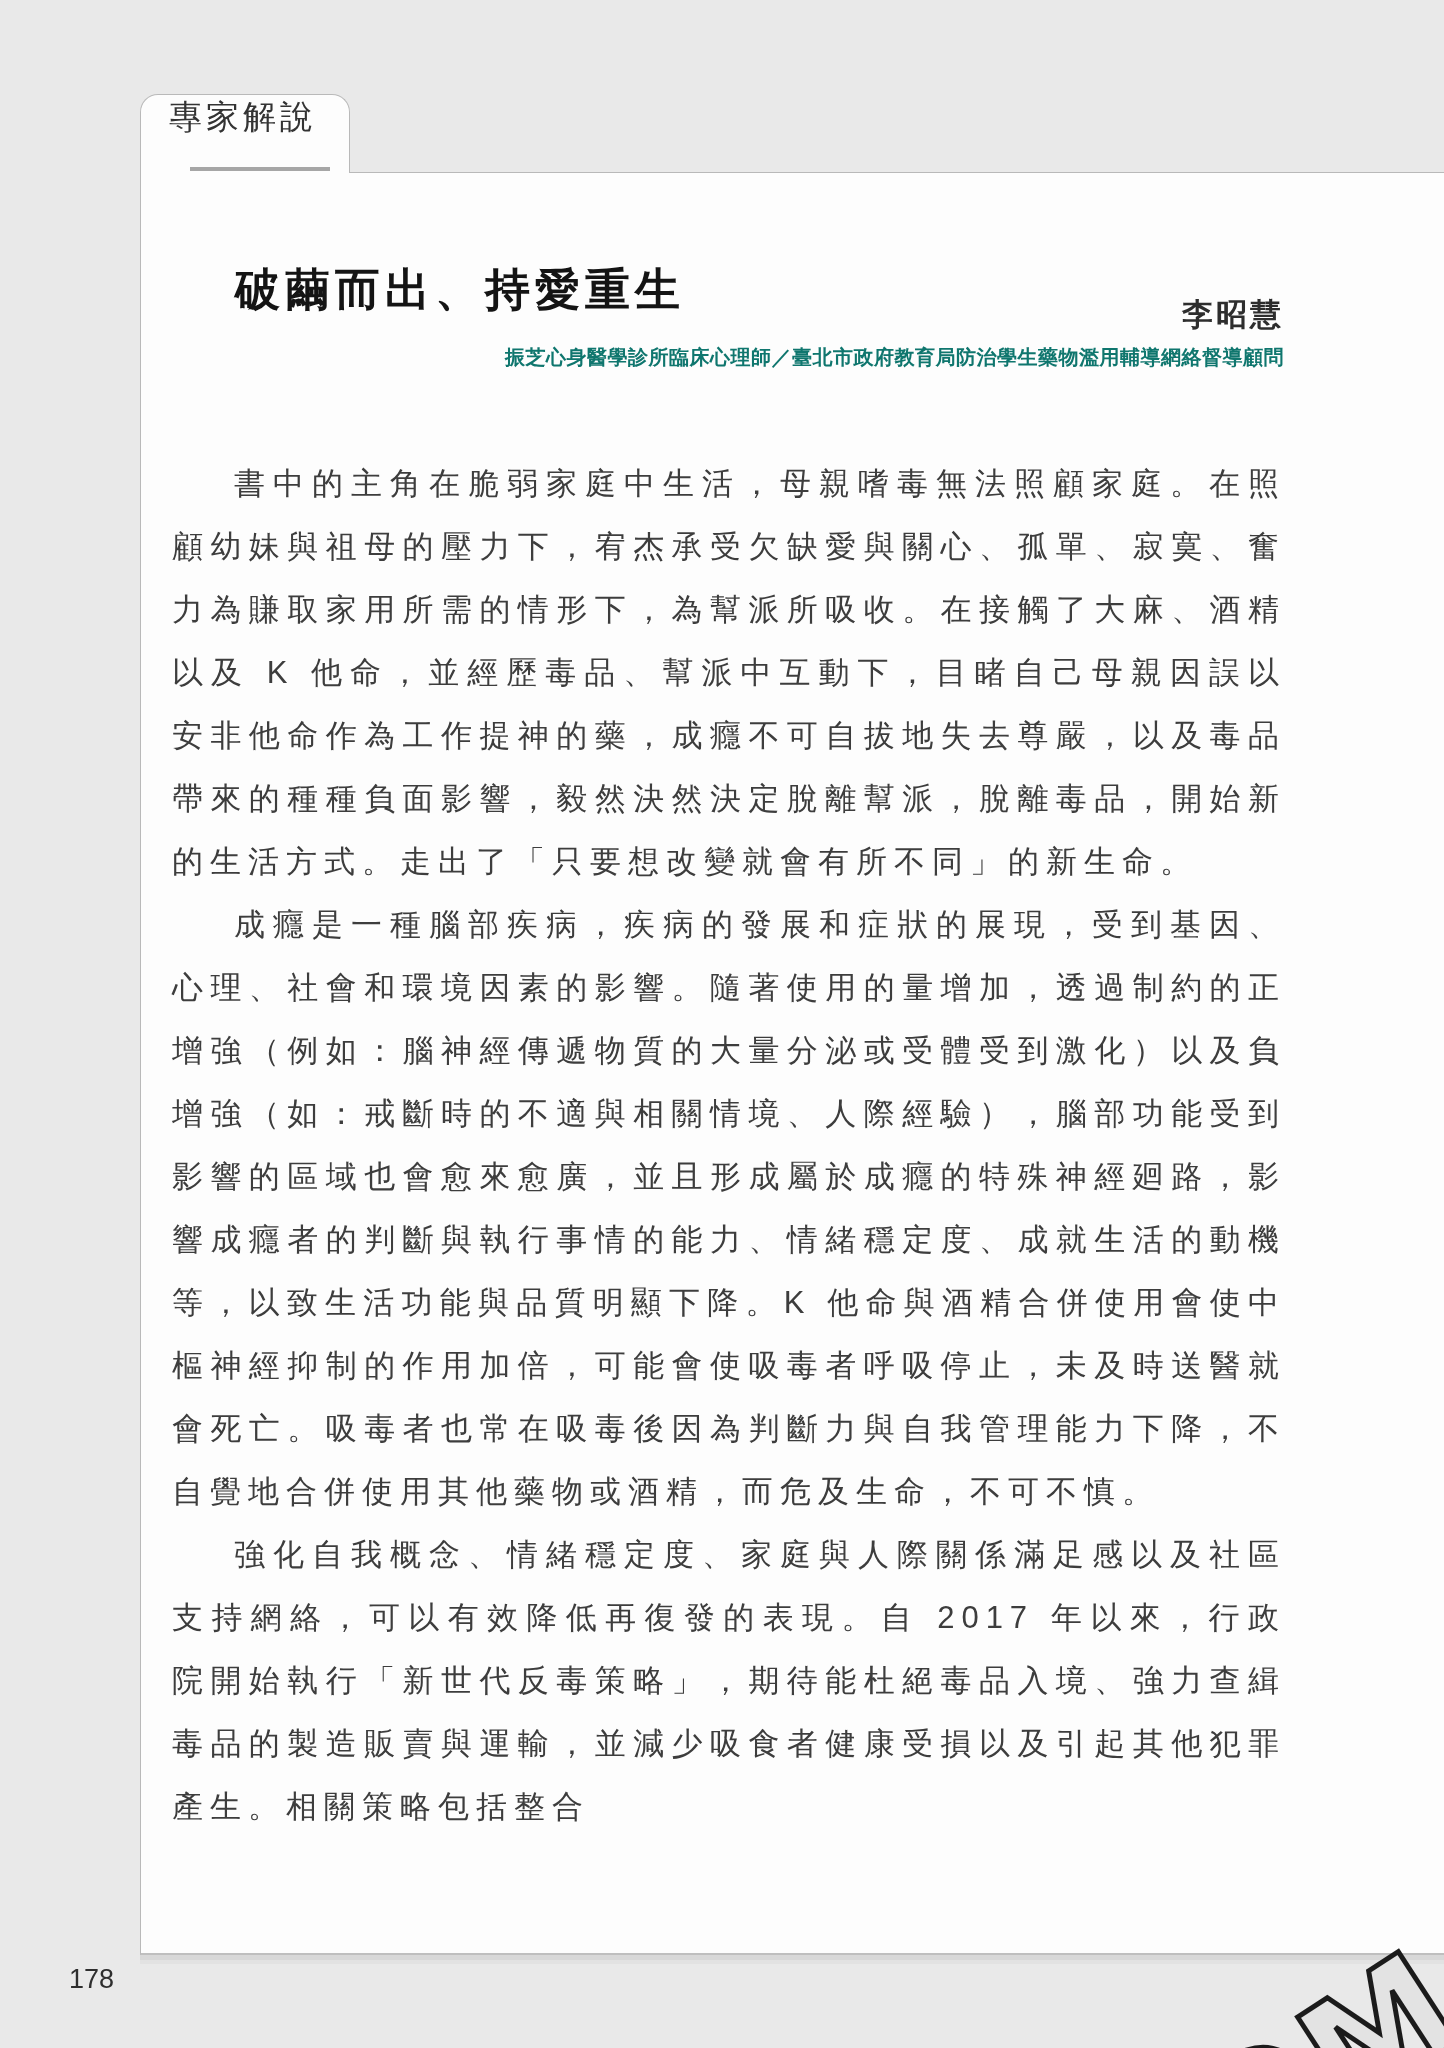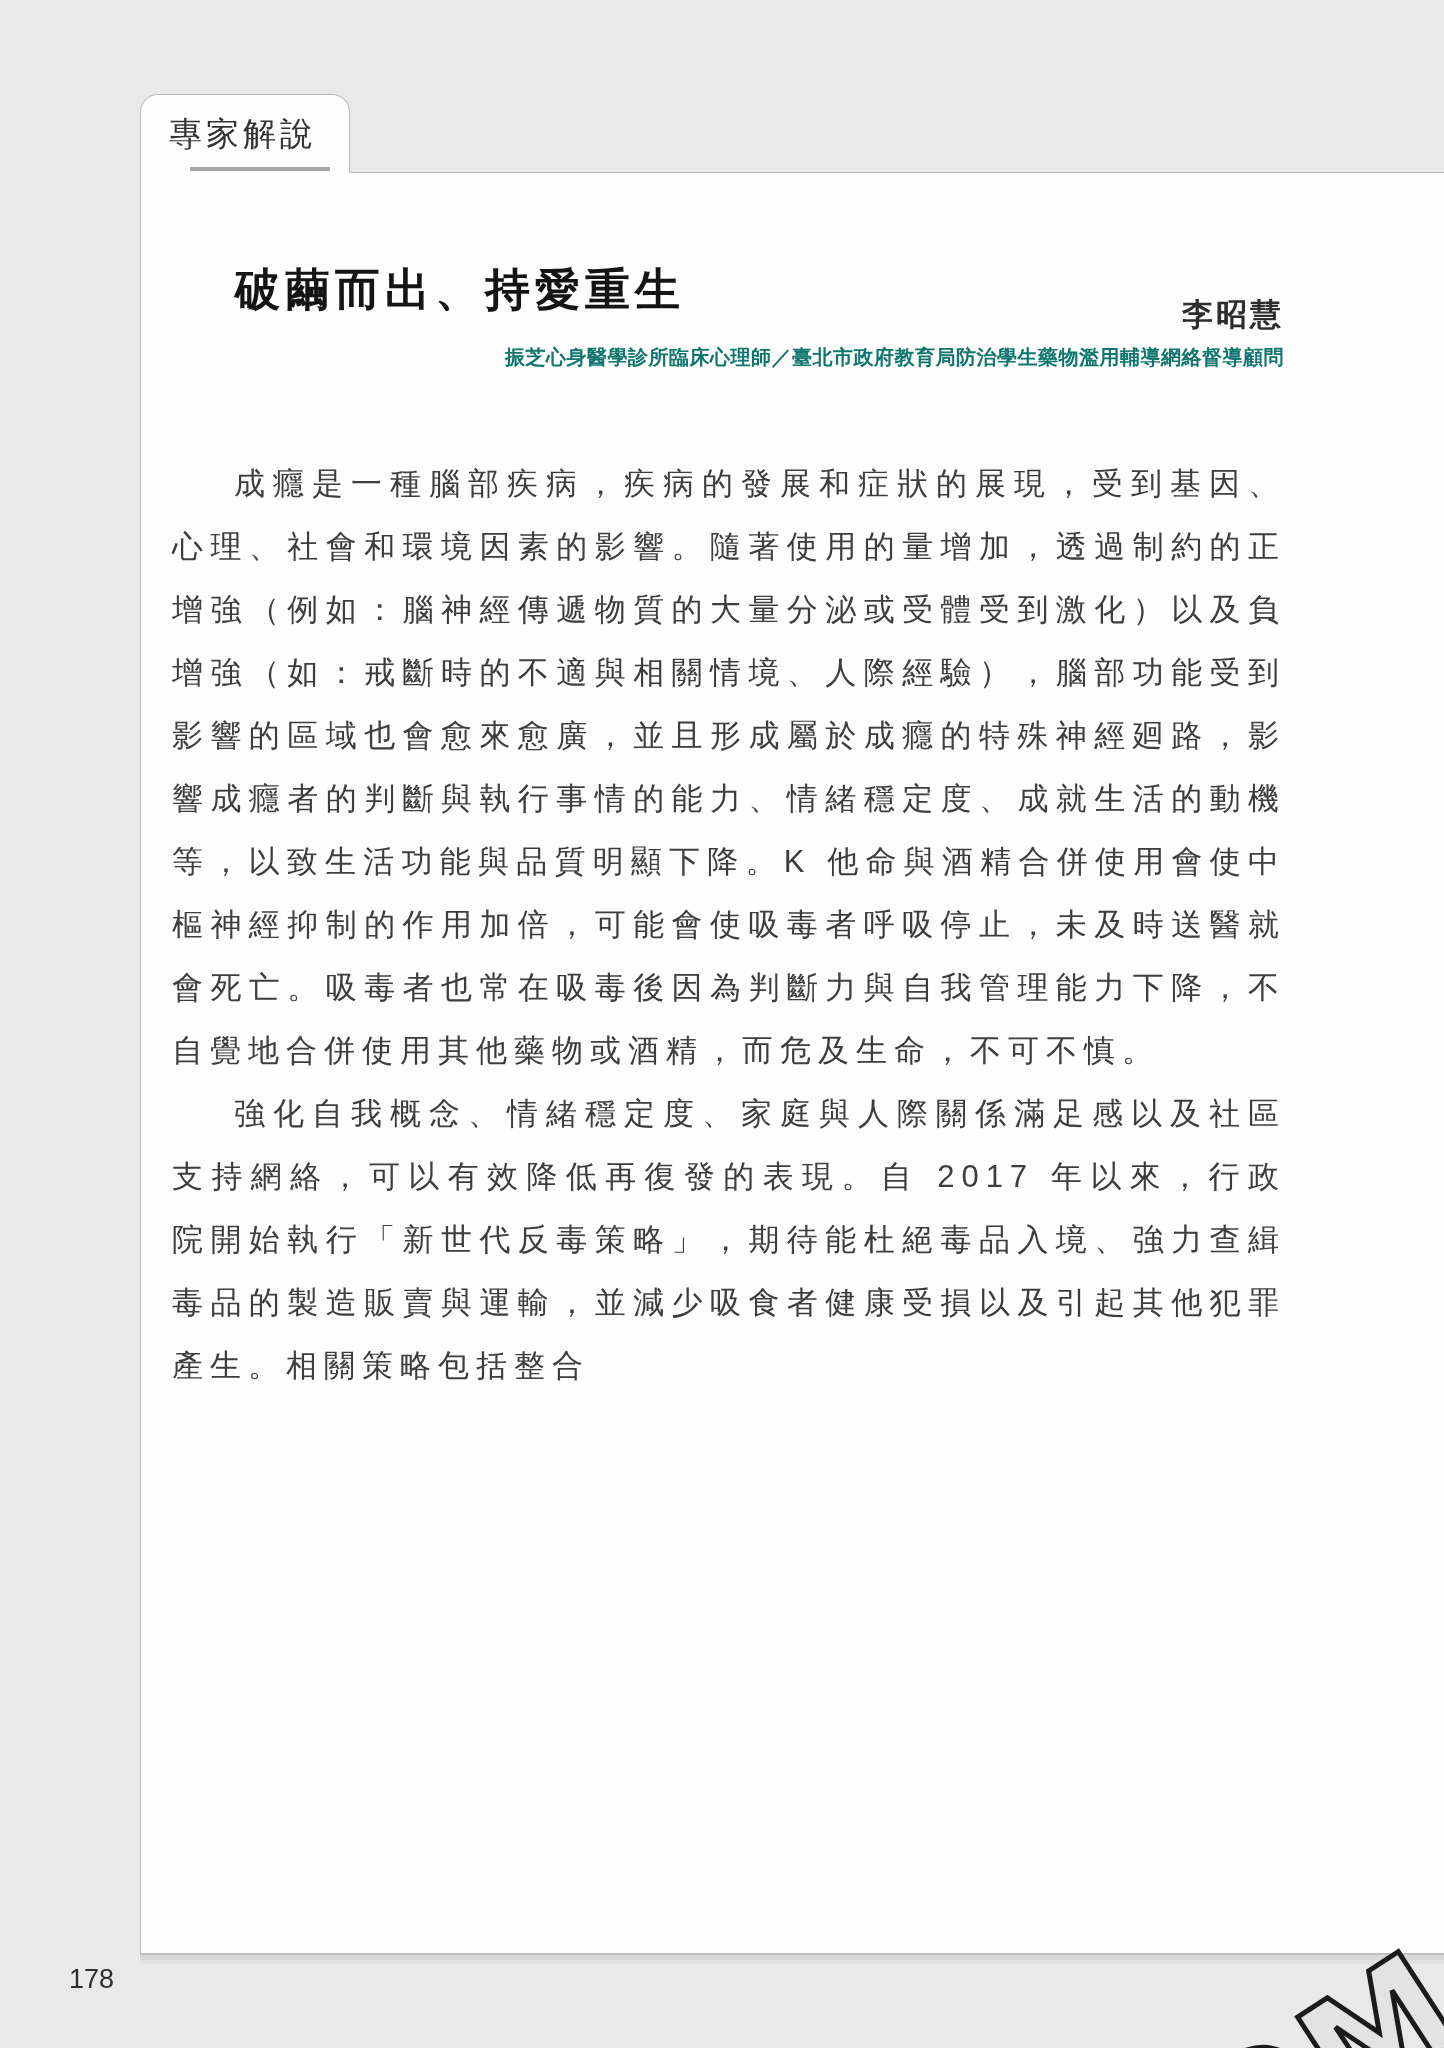--- a/index.html
+++ b/index.html
@@ -23,21 +23,21 @@
   }
   .section-tab{
     position:absolute;
     left:140px;top:94px;
     width:210px;height:79px;
     background:#fdfdfd;
     border:1px solid #b9b9b9;
     border-bottom:none;
     border-radius:18px 18px 0 0;
     z-index:2;
-    display:flex;align-items:center;
+    display:flex;
     padding-left:28px;
     box-sizing:border-box;
   }
   .section-tab .tab-label{
     font-size:33px;
     color:#333;
     letter-spacing:4px;
   }
   .tab-underline{
     position:absolute;
@@ -126,19 +126,20 @@
 <div class="tab-underline"></div>
 
 <h1 class="article-title">破繭而出、持愛重生</h1>
 
 <div class="author-block">
   <div class="author-name">李昭慧</div>
   <div class="author-affiliation">振芝心身醫學診所臨床心理師／臺北市政府教育局防治學生藥物濫用輔導網絡督導顧問</div>
 </div>
 
 <div class="article-body">
+    <p>書中的主角在脆弱家庭中生活，母親嗜毒無法照顧家庭。在照顧幼妹與祖母的壓力下，宥杰承受欠缺愛與關心、孤單、寂寞、奮力為賺取家用所需的情形下，為幫派所吸收。在接觸了大麻、酒精以及 K 他命，並經歷毒品、幫派中互動下，目睹自己母親因誤以安非他命作為工作提神的藥，成癮不可自拔地失去尊嚴，以及毒品帶來的種種負面影響，毅然決然決定脫離幫派，脫離毒品，開始新的生活方式。走出了「只要想改變就會有所不同」的新生命。</p>
     <p>成癮是一種腦部疾病，疾病的發展和症狀的展現，受到基因、心理、社會和環境因素的影響。隨著使用的量增加，透過制約的正增強（例如：腦神經傳遞物質的大量分泌或受體受到激化）以及負增強（如：戒斷時的不適與相關情境、人際經驗），腦部功能受到影響的區域也會愈來愈廣，並且形成屬於成癮的特殊神經廻路，影響成癮者的判斷與執行事情的能力、情緒穩定度、成就生活的動機等，以致生活功能與品質明顯下降。K 他命與酒精合併使用會使中樞神經抑制的作用加倍，可能會使吸毒者呼吸停止，未及時送醫就會死亡。吸毒者也常在吸毒後因為判斷力與自我管理能力下降，不自覺地合併使用其他藥物或酒精，而危及生命，不可不慎。</p>
     <p>強化自我概念、情緒穩定度、家庭與人際關係滿足感以及社區支持網絡，可以有效降低再復發的表現。自 2017 年以來，行政院開始執行「新世代反毒策略」，期待能杜絕毒品入境、強力查緝毒品的製造販賣與運輸，並減少吸食者健康受損以及引起其他犯罪產生。相關策略包括整合</p>
   </div>
 
 <div class="page-number">178</div>
 
 <div class="watermark">ZEROBYW.COM</div>
 
 </body></html>

